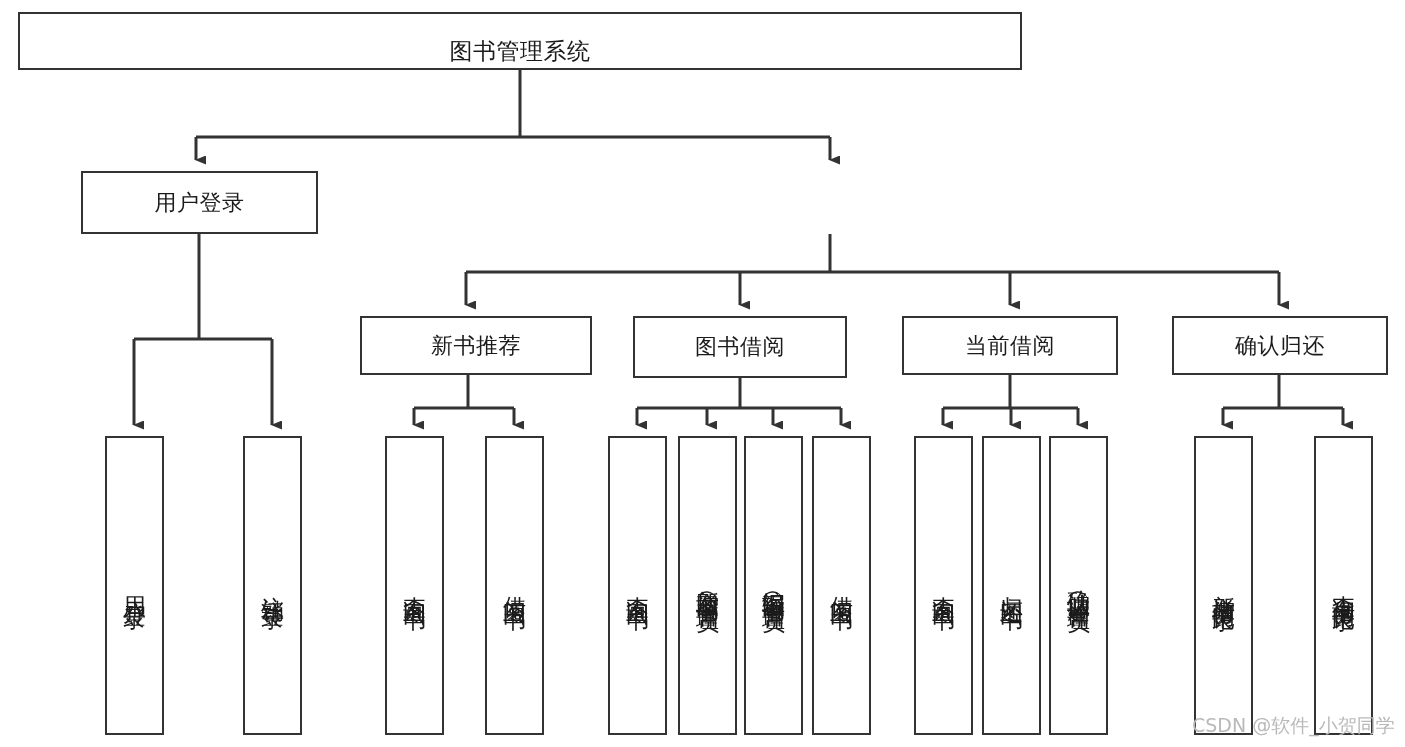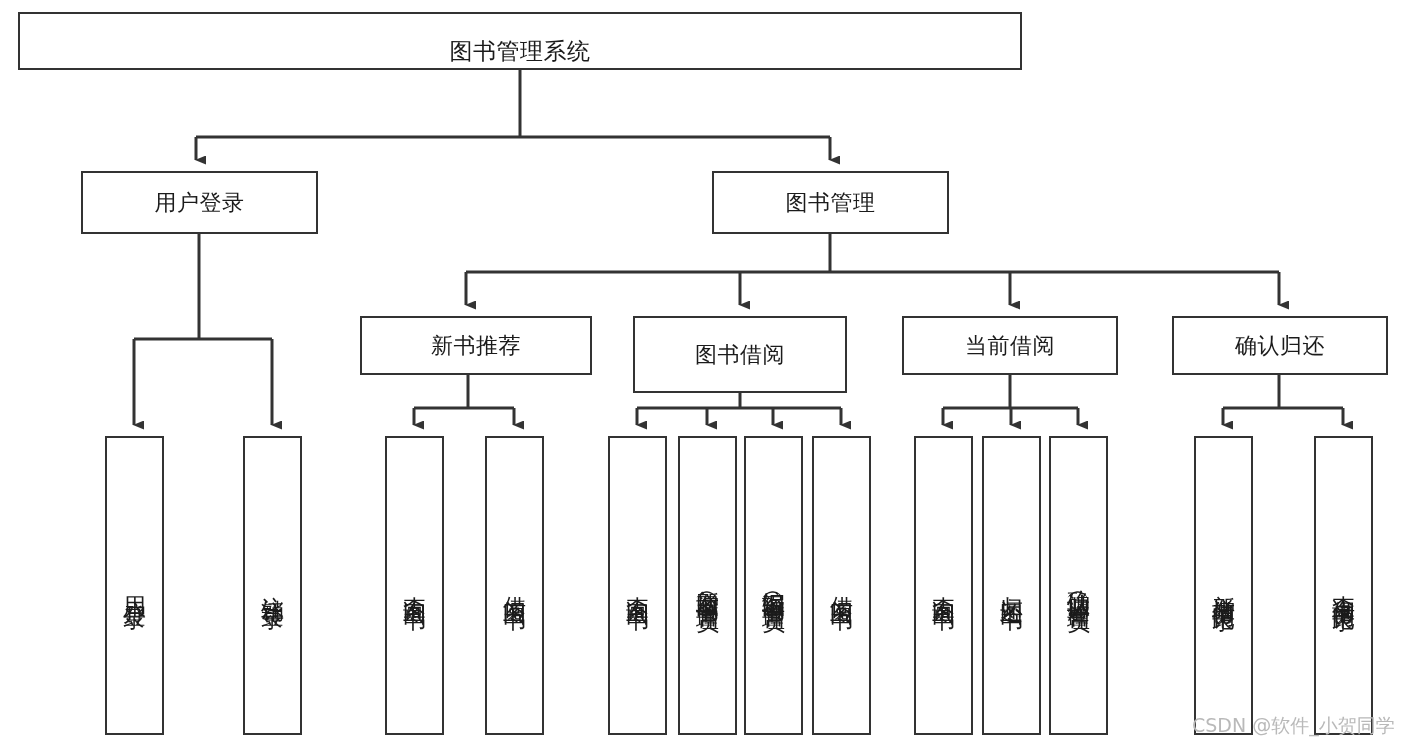--- a/index.html
+++ b/index.html
@@ -135,28 +135,25 @@
     </g>
   </svg>
 
   <div class="node horiz root" style="left:18px; top:12px; width:1004px; height:58px;">
     <span class="lbl">图书管理系统</span>
   </div>
 
   <div class="node horiz" style="left:81px; top:171px; width:237px; height:63px;">
     <span class="lbl">用户登录</span>
   </div>
-  <div class="node horiz" style="left:712px; top:171px; width:237px; height:63px;">
-    <span class="lbl">图书管理</span>
-  </div>
 
   <div class="node horiz" style="left:360px; top:316px; width:232px; height:59px;">
     <span class="lbl">新书推荐</span>
   </div>
-  <div class="node horiz" style="left:633px; top:316px; width:214px; height:77px;">
+  <div class="node horiz" style="left:633px; top:316px; width:214px; height:62px;">
     <span class="lbl">图书借阅</span>
   </div>
   <div class="node horiz" style="left:902px; top:316px; width:216px; height:59px;">
     <span class="lbl">当前借阅</span>
   </div>
   <div class="node horiz" style="left:1172px; top:316px; width:216px; height:59px;">
     <span class="lbl">确认归还</span>
   </div>
 
   <div class="node vert" style="left:105px; top:436px; width:59px; height:299px;">

